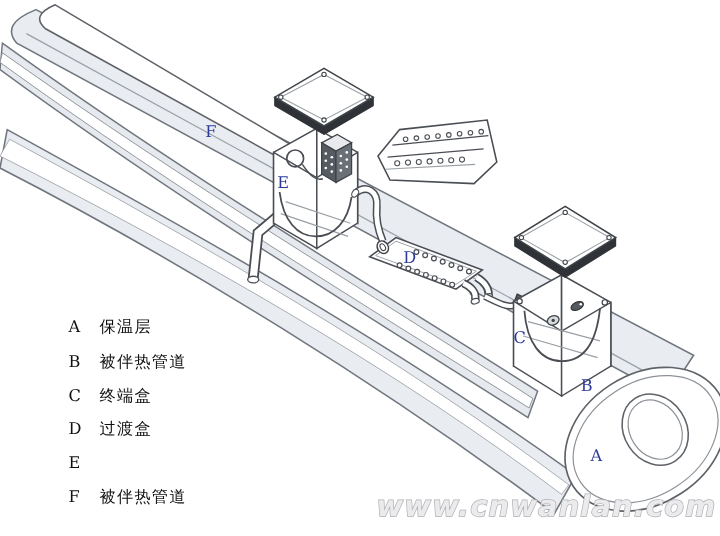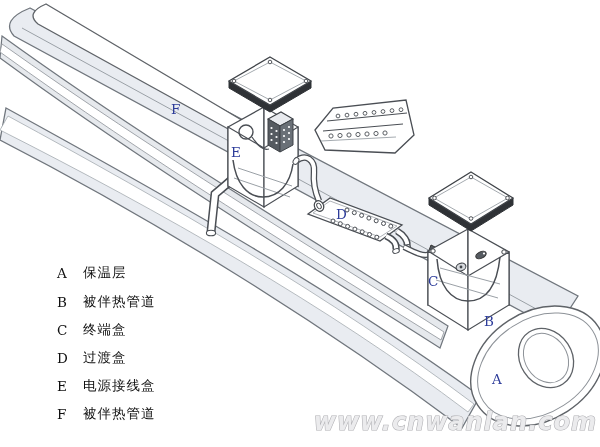--- a/index.html
+++ b/index.html
@@ -224,21 +224,20 @@
     <div class="legend-row" style="top:322px">
       <span class="legend-letter">C</span>
       <span class="legend-label">终端盒</span>
     </div>
     <div class="legend-row" style="top:350px">
       <span class="legend-letter">D</span>
       <span class="legend-label">过渡盒</span>
     </div>
     <div class="legend-row" style="top:378px">
       <span class="legend-letter">E</span>
-      <span class="legend-label">电源接线盒</span>
     </div>
     <div class="legend-row" style="top:406px">
       <span class="legend-letter">F</span>
       <span class="legend-label">被伴热管道</span>
     </div>
   </div>
 
 </div>
 
 </body></html>

